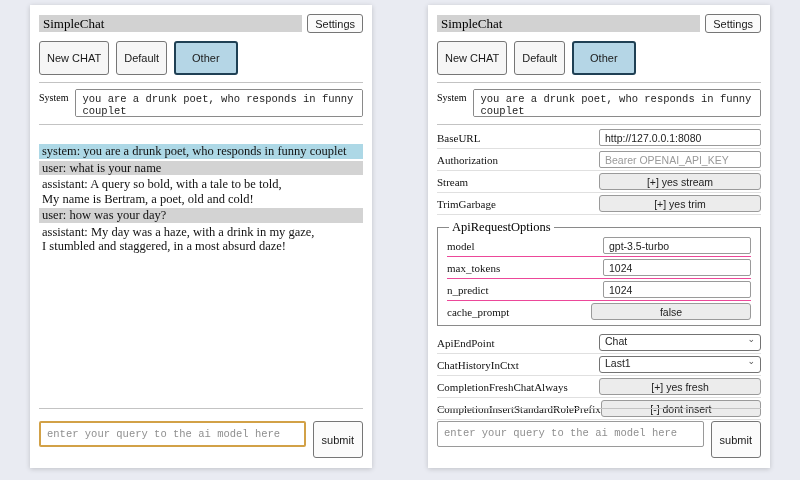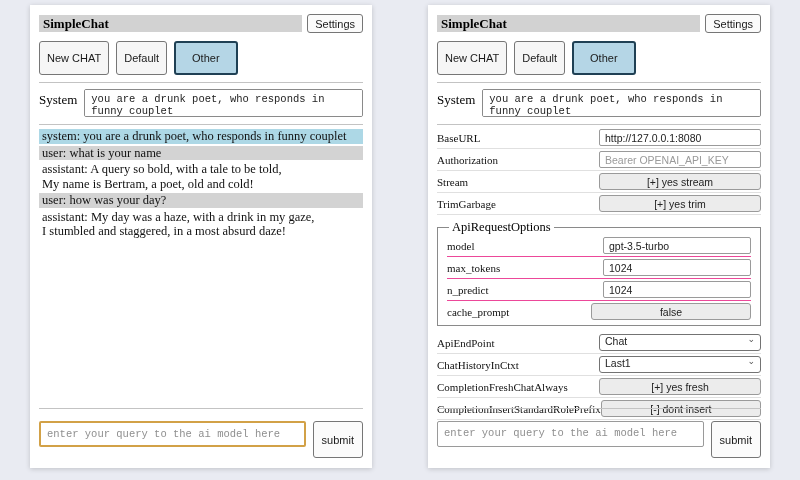--- a/index.html
+++ b/index.html
@@ -11,45 +11,45 @@
     background:#ffffff; box-shadow:0 1px 5px rgba(0,0,0,.18);
     padding:8px 9px;
   }
   #panel-left  { left:30px; }
   #panel-right { left:428px; }
 
   
   .titlebar { display:flex; align-items:center; gap:5px; margin-top:1px; }
   .titlebar .title {
     flex:1; background:#d2d2d2; height:17px; line-height:17px;
-    font-weight:bold; font-size:13px; padding-left:4px;
+    font-weight:normal; font-size:13px; padding-left:4px;
   }
   .btn {
     font-family:"Liberation Sans", sans-serif; font-size:11px;
     background:#fbfbfb; border:1px solid #767676; border-radius:3px;
     padding:1px 7px; height:19px; color:#1a1a1a; cursor:pointer;
   }
   .toolbar { display:flex; gap:7px; margin-top:8px; }
   .toolbar .btn { background:#f6f6f6; height:34px; }
   .toolbar .btn.selected {
     background:#b5d6e6; border:2px solid #1f4054; padding:0 16px;
   }
   hr.sep { border:none; border-top:1px solid #c3c3c3; margin:7px 0 0 0; }
 
   
   .system-row { display:flex; gap:7px; margin-top:6px; align-items:flex-start; }
-  .system-row .lbl { font-size:13px; padding-top:3px; }
+  .system-row .lbl { font-size:10px; padding-top:3px; }
   .system-row textarea {
     flex:1; height:28px; resize:none; border:1px solid #8a8a8a; border-radius:2px;
     font-family:"Liberation Mono", monospace; font-size:10.5px; padding:3px 6px; color:#222;
     outline:none;
   }
 
   
-  .messages { margin-top:4px; }
+  .messages { margin-top:19px; }
   .msg {
     font-size:12.5px; line-height:14.5px; padding:0 3px; margin-bottom:2px;
     white-space:pre-line; color:#111;
   }
   .msg.system   { background:#add8e6; }
   .msg.user     { background:#d3d3d3; }
   .msg.assistant{ background:#ffffff; }
 
   
   .settings { margin-top:2px; font-size:12.5px; }

